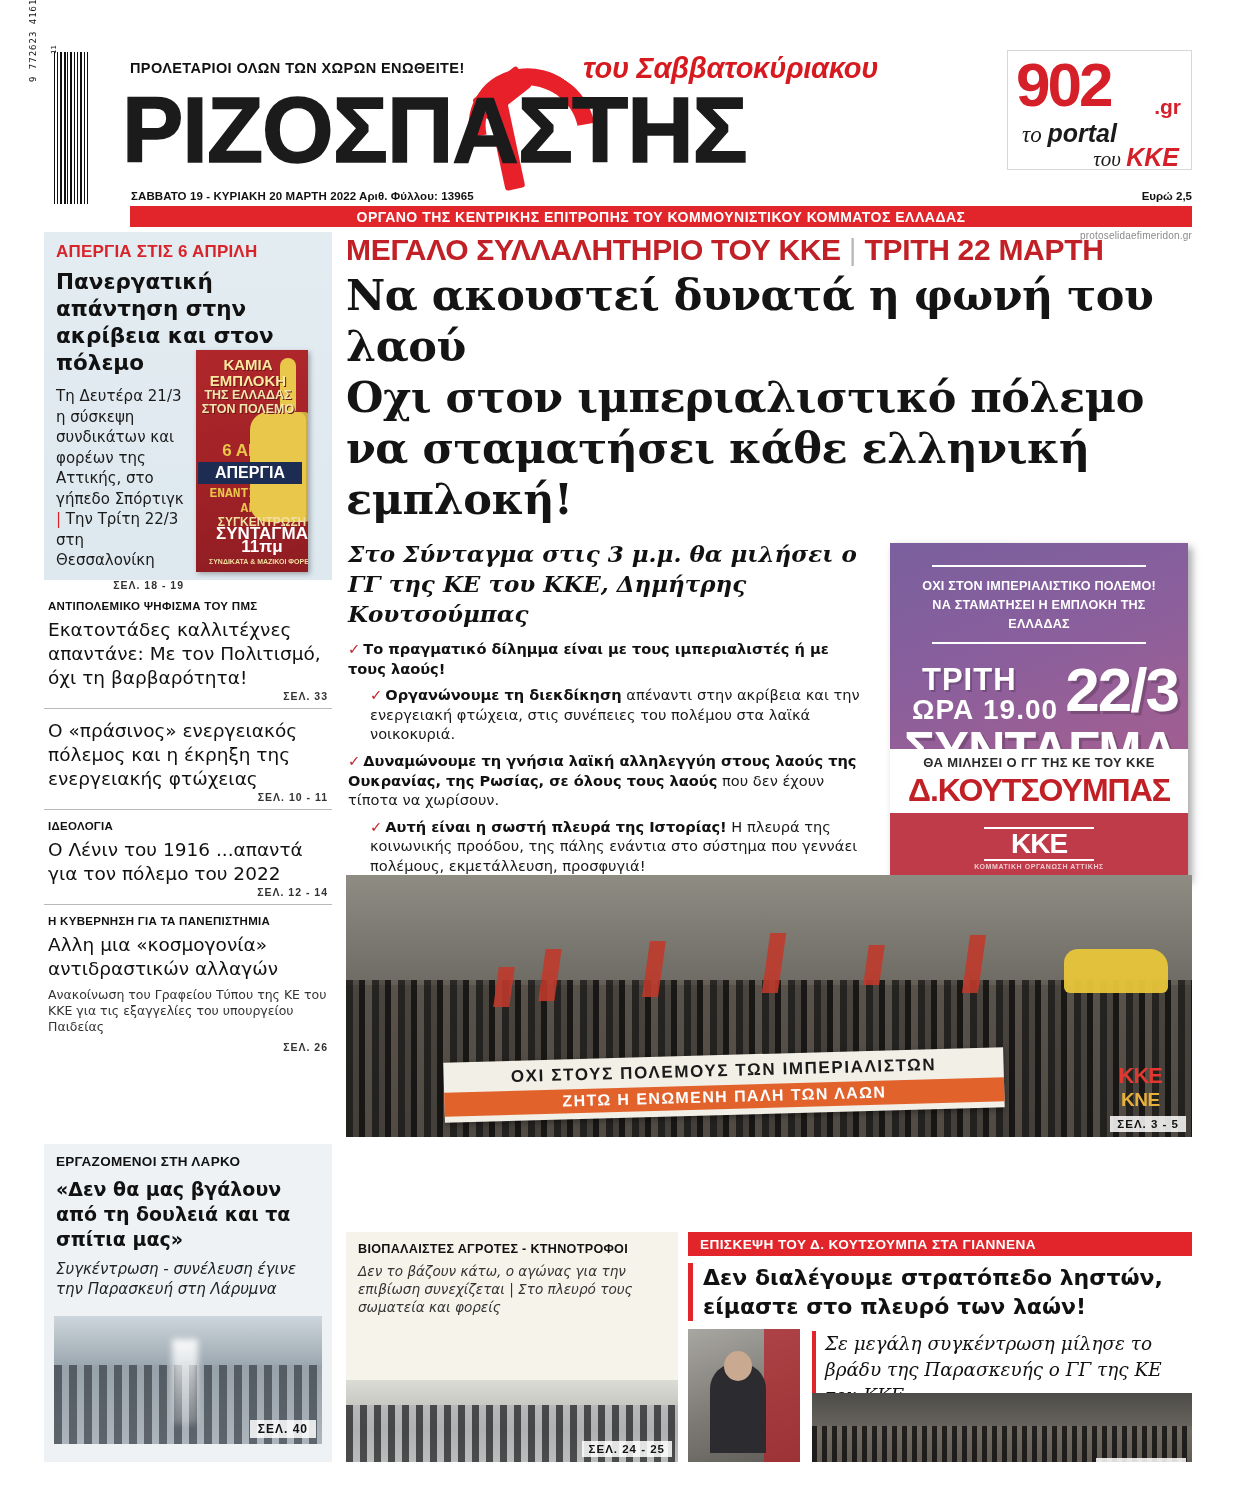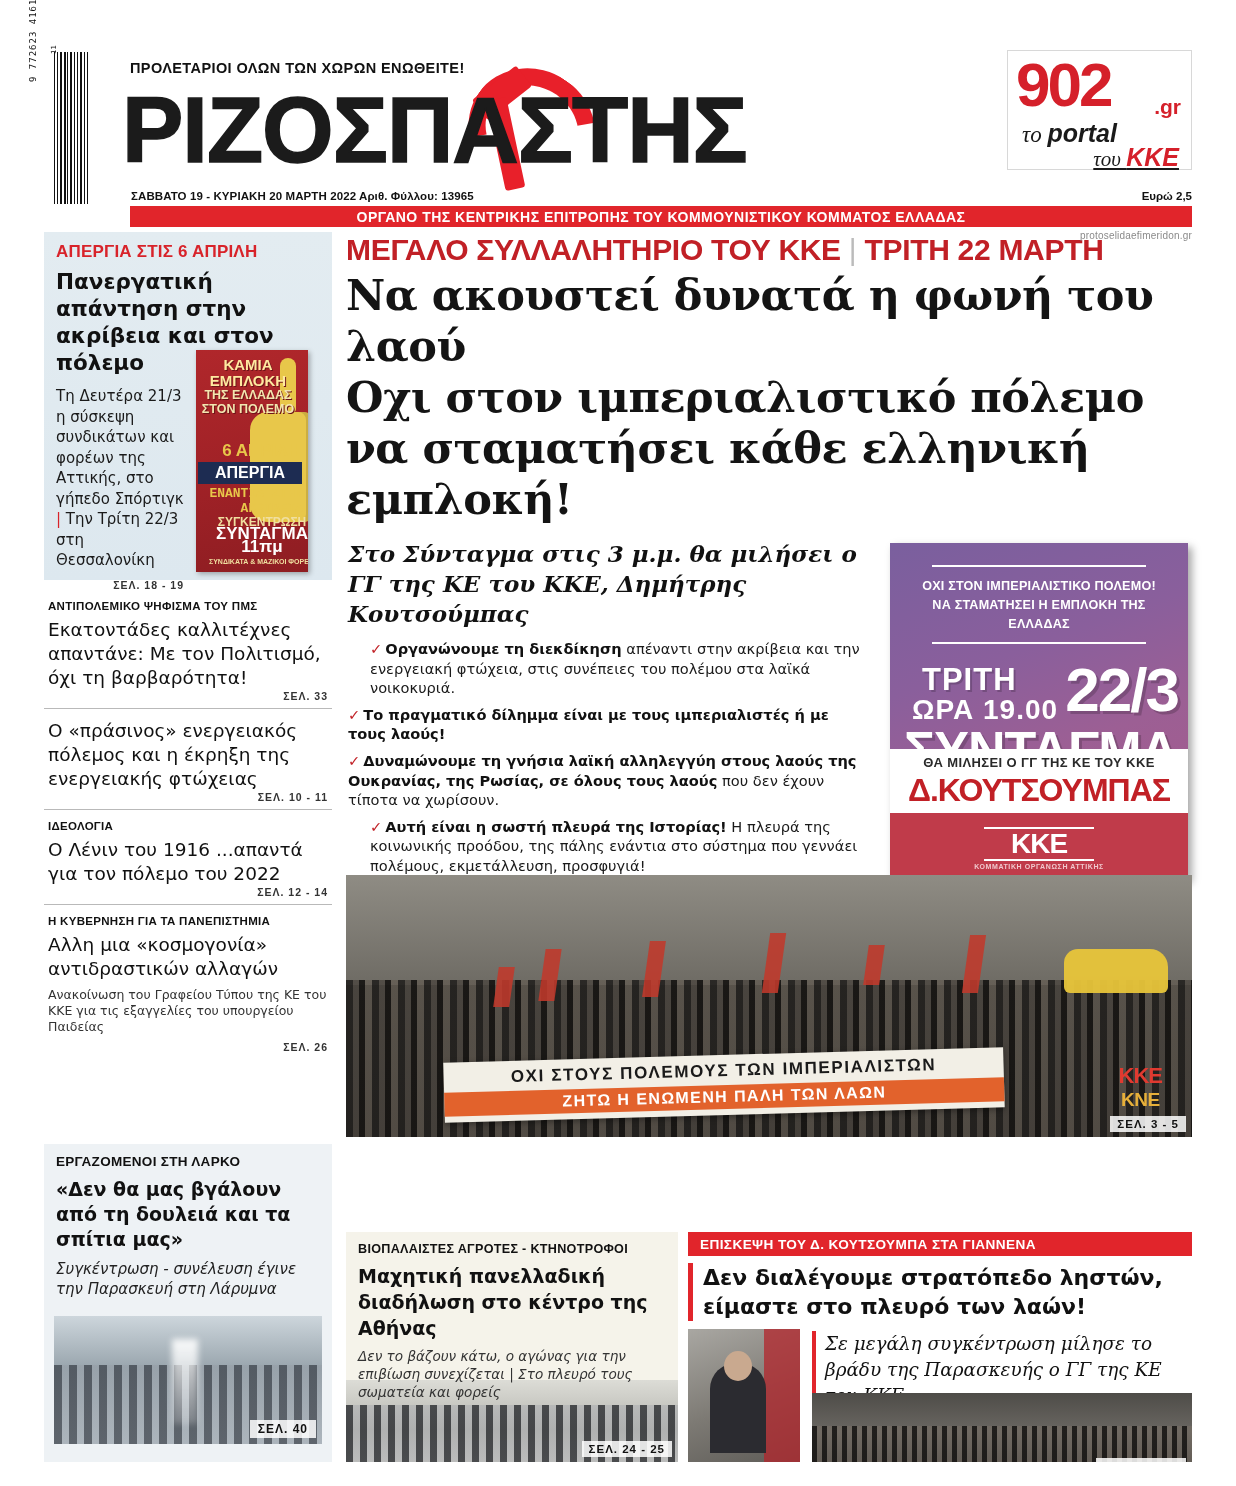--- a/index.html
+++ b/index.html
@@ -101,21 +101,21 @@
   }
   .portal .pl1 {
     position:absolute; left:14px; top:68px;
     font-family:"Liberation Serif", serif; font-style:italic;
     font-size:23px; color:#1a1a1a;
   }
   .portal .pl1 b { font-family:"Liberation Sans",sans-serif; font-size:25px; }
   .portal .pl2 {
     position:absolute; right:12px; top:92px;
     font-family:"Liberation Serif", serif; font-style:italic;
-    font-size:21px; color:#1a1a1a;text-decoration:underline;
+    font-size:21px; color:#1a1a1a;
   }
   .portal .pl2 b {
     font-family:"Liberation Sans",sans-serif; color:#d5202a; font-size:25px;
   }
 
   
   .body-area { position:absolute; left:44px; top:232px; width:1148px; height:1230px; }
 
   
   .sidebar { position:absolute; left:0; top:0; width:288px; height:1230px; }
@@ -479,20 +479,21 @@
 
   <div class="masthead">
 
     <div class="barcode">
       <div class="bars"></div>
       <div class="bc-tiny">11</div>
       <div class="bc-num">9 772623 416162</div>
     </div>
 
     <div class="slogan">ΠΡΟΛΕΤΑΡΙΟΙ ΟΛΩΝ ΤΩΝ ΧΩΡΩΝ ΕΝΩΘΕΙΤΕ!</div>
+    <div class="weekend">του Σαββατοκύριακου</div>
 
     <div class="logo-wrap">
       <div class="sickle"></div>
       <div class="hammer-h"></div>
       <div class="hammer-v"></div>
       <div class="logo-text">ΡΙΖΟΣΠΑΣΤΗΣ</div>
     </div>
 
     <div class="dateline">ΣΑΒΒΑΤΟ 19 - ΚΥΡΙΑΚΗ 20 ΜΑΡΤΗ 2022 Αριθ. Φύλλου: 13965</div>
     <div class="price">Ευρώ 2,5</div>
@@ -585,22 +586,22 @@
       <div class="lead-h">
         <span class="l1">Να ακουστεί δυνατά η φωνή του λαού</span>
         <span class="l2">Οχι στον ιμπεριαλιστικό πόλεμο</span>
         <span class="l3">να σταματήσει κάθε ελληνική εμπλοκή!</span>
       </div>
 
       <div class="mid-row">
         <div class="mid-text">
           <div class="sub-head">Στο Σύνταγμα στις 3 μ.μ. θα μιλήσει ο ΓΓ της ΚΕ του ΚΚΕ, Δημήτρης Κουτσούμπας</div>
           <div class="bullets">
+            <div class="bl"><span class="tick">✓</span><b>Το πραγματικό δίλημμα είναι με τους ιμπεριαλιστές ή με τους λαούς!</b><span></span></div>
             <div class="bl ind"><span class="tick">✓</span><b>Οργανώνουμε τη διεκδίκηση</b><span> απέναντι στην ακρίβεια και την ενεργειακή φτώχεια, στις συνέπειες του πολέμου στα λαϊκά νοικοκυριά.</span></div>
-            <div class="bl"><span class="tick">✓</span><b>Το πραγματικό δίλημμα είναι με τους ιμπεριαλιστές ή με τους λαούς!</b><span></span></div>
             <div class="bl"><span class="tick">✓</span><b>Δυναμώνουμε τη γνήσια λαϊκή αλληλεγγύη στους λαούς της Ουκρανίας, της Ρωσίας, σε όλους τους λαούς</b><span> που δεν έχουν τίποτα να χωρίσουν.</span></div>
             <div class="bl ind"><span class="tick">✓</span><b>Αυτή είναι η σωστή πλευρά της Ιστορίας!</b><span> Η πλευρά της κοινωνικής προόδου, της πάλης ενάντια στο σύστημα που γεννάει πολέμους, εκμετάλλευση, προσφυγιά!</span></div>
           </div>
         </div>
 
         <div class="poster-big">
           <div class="pb-top">
             <div class="pb-rule"></div>
             <div class="pb-l1">ΟΧΙ ΣΤΟΝ ΙΜΠΕΡΙΑΛΙΣΤΙΚΟ ΠΟΛΕΜΟ!</div>
             <div class="pb-l2">ΝΑ ΣΤΑΜΑΤΗΣΕΙ Η ΕΜΠΛΟΚΗ ΤΗΣ ΕΛΛΑΔΑΣ</div>
@@ -648,21 +649,20 @@
 
     <div class="bottom">
 
       <div class="bt-left">
         <div class="photo">
           <div style="position:absolute;left:0;bottom:0;width:100%;height:70%;background:repeating-linear-gradient(90deg,rgba(40,42,46,.8) 0px,rgba(40,42,46,.8) 7px,rgba(170,172,176,.55) 7px,rgba(170,172,176,.55) 14px);"></div>
           <div class="sel-box2">ΣΕΛ. 24 - 25</div>
         </div>
         <div class="pad">
           <div class="bt-kicker">ΒΙΟΠΑΛΑΙΣΤΕΣ ΑΓΡΟΤΕΣ - ΚΤΗΝΟΤΡΟΦΟΙ</div>
-          <div class="bt-title">Μαχητική πανελλαδική διαδήλωση στο κέντρο της Αθήνας</div>
           <div class="bt-sub">Δεν το βάζουν κάτω, ο αγώνας για την επιβίωση συνεχίζεται | Στο πλευρό τους σωματεία και φορείς</div>
         </div>
       </div>
 
       <div class="bt-right">
         <div class="bt-redbar">ΕΠΙΣΚΕΨΗ ΤΟΥ Δ. ΚΟΥΤΣΟΥΜΠΑ ΣΤΑ ΓΙΑΝΝΕΝΑ</div>
         <div class="bt-r-title">Δεν διαλέγουμε στρατόπεδο ληστών, είμαστε στο πλευρό των λαών!</div>
         <div class="bt-r-row">
           <div class="bt-r-photo1">
             <div class="redpanel"></div>

